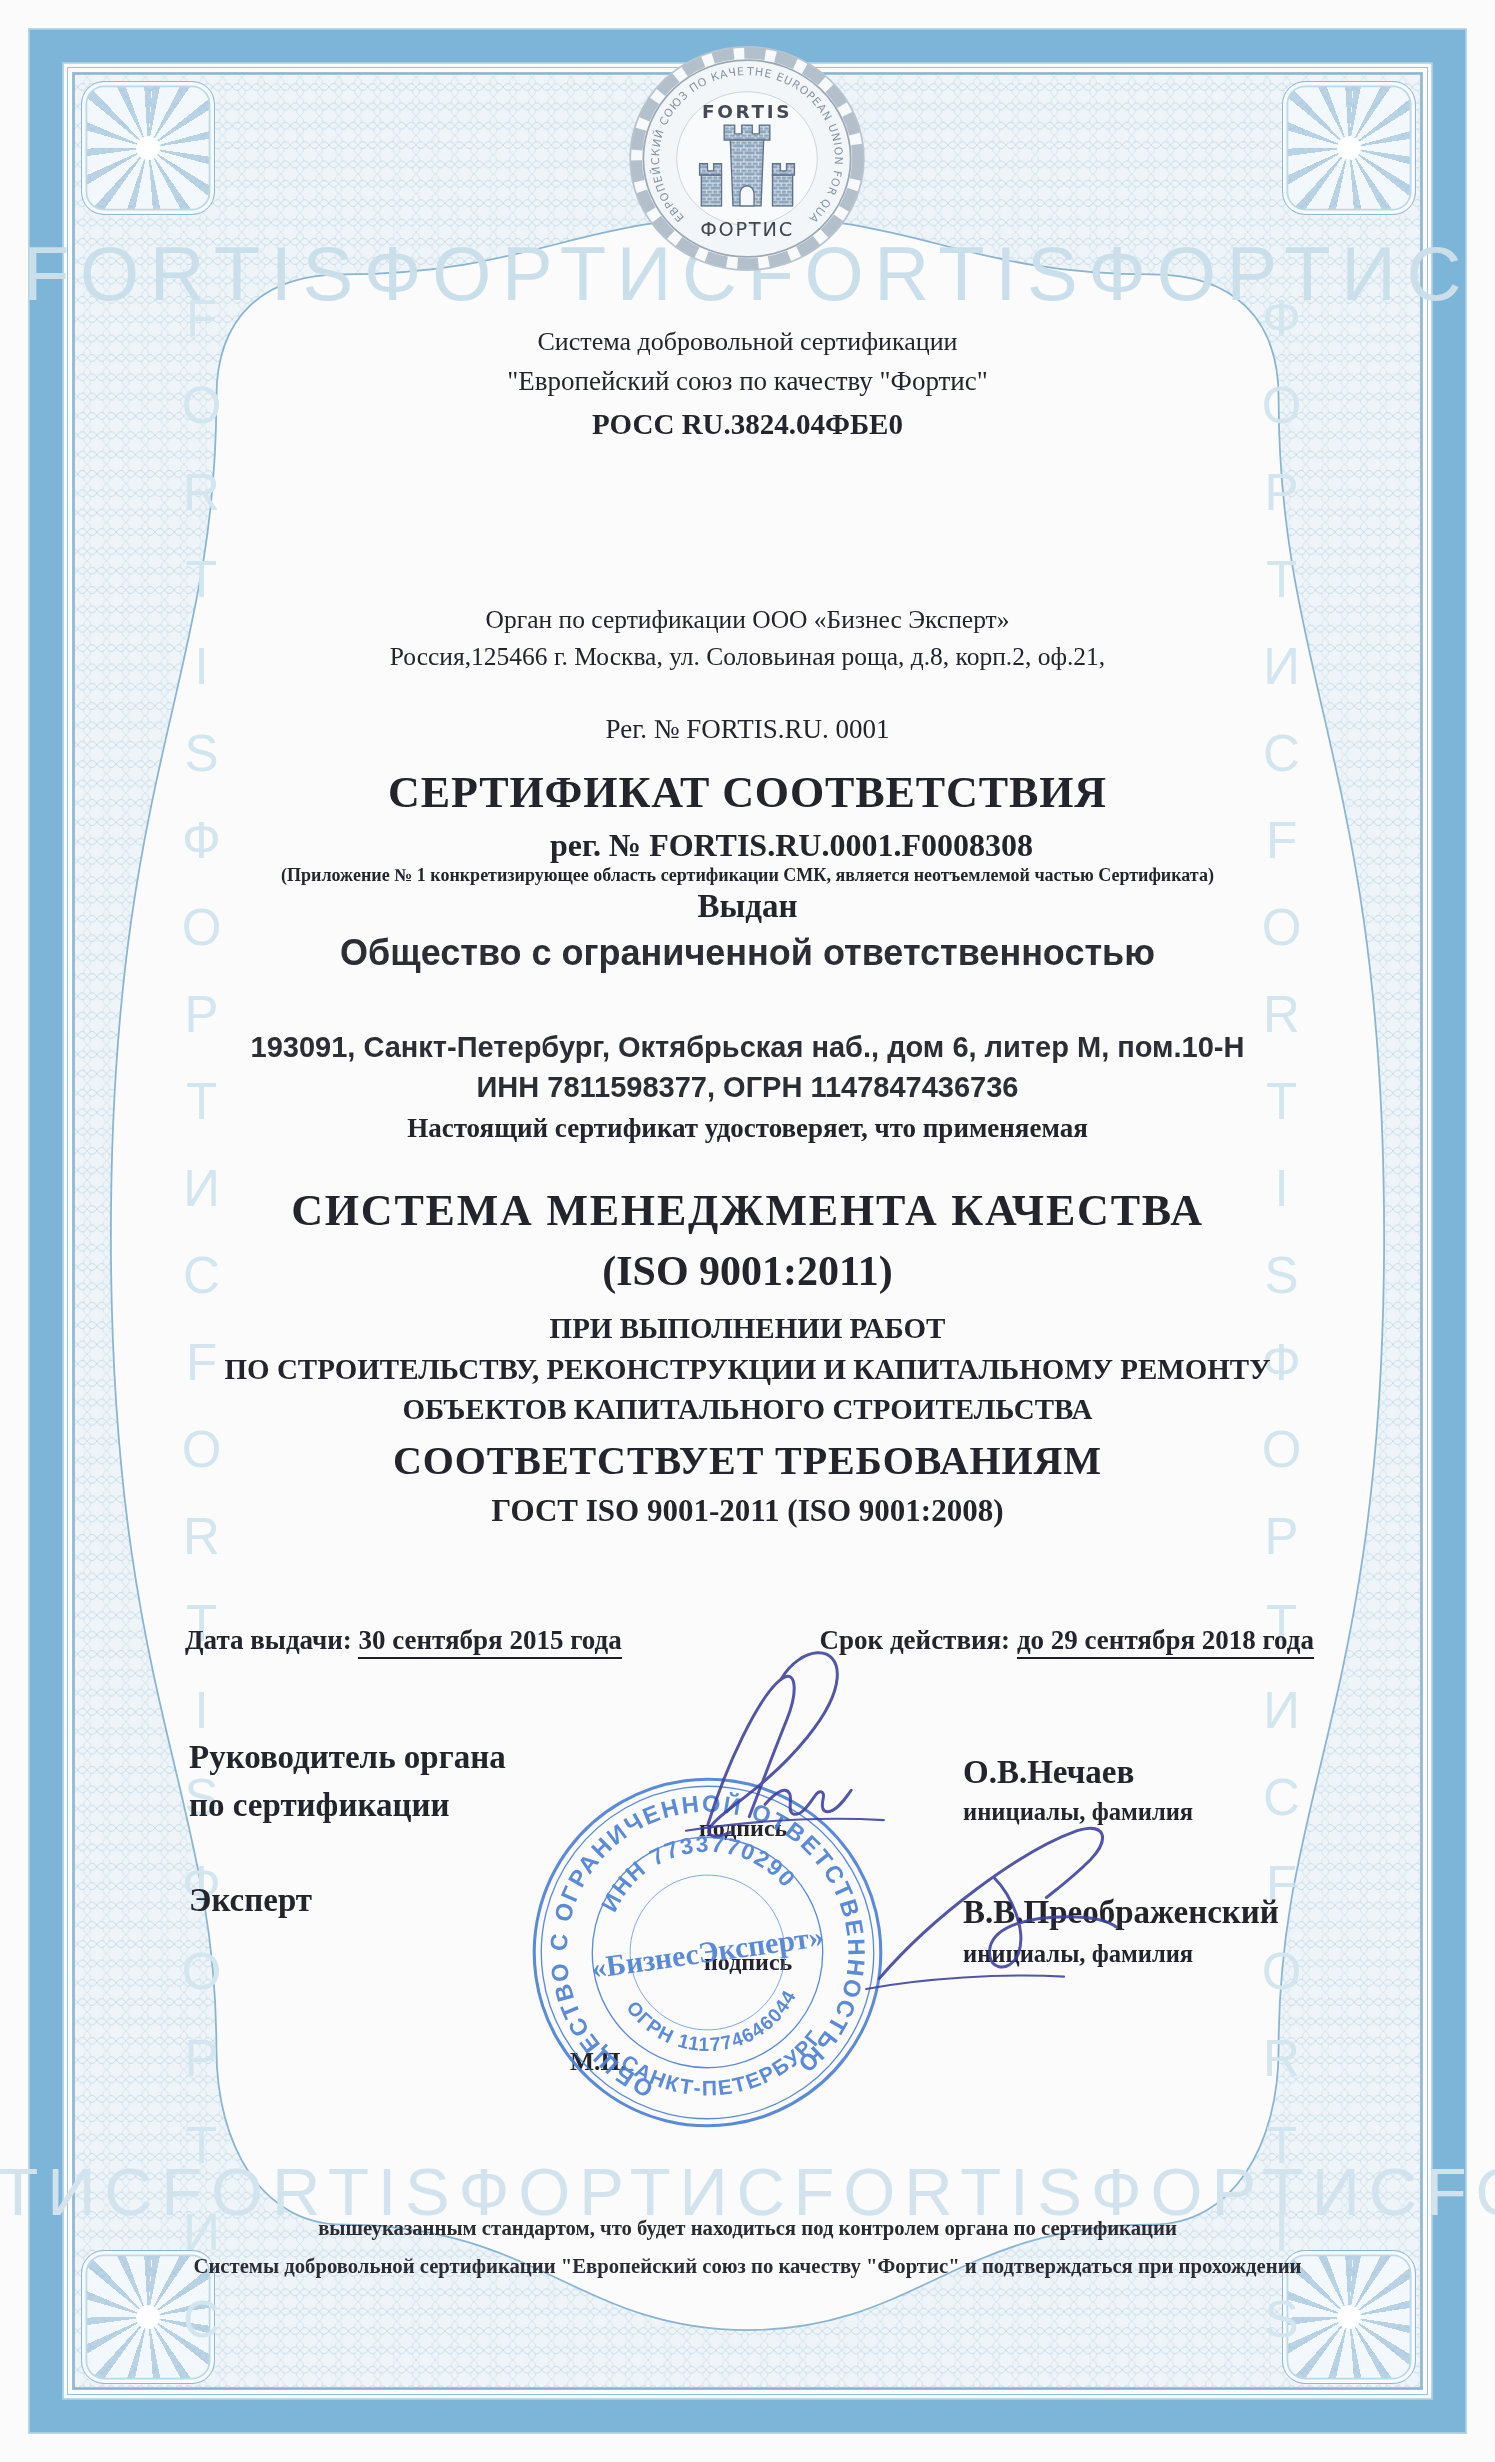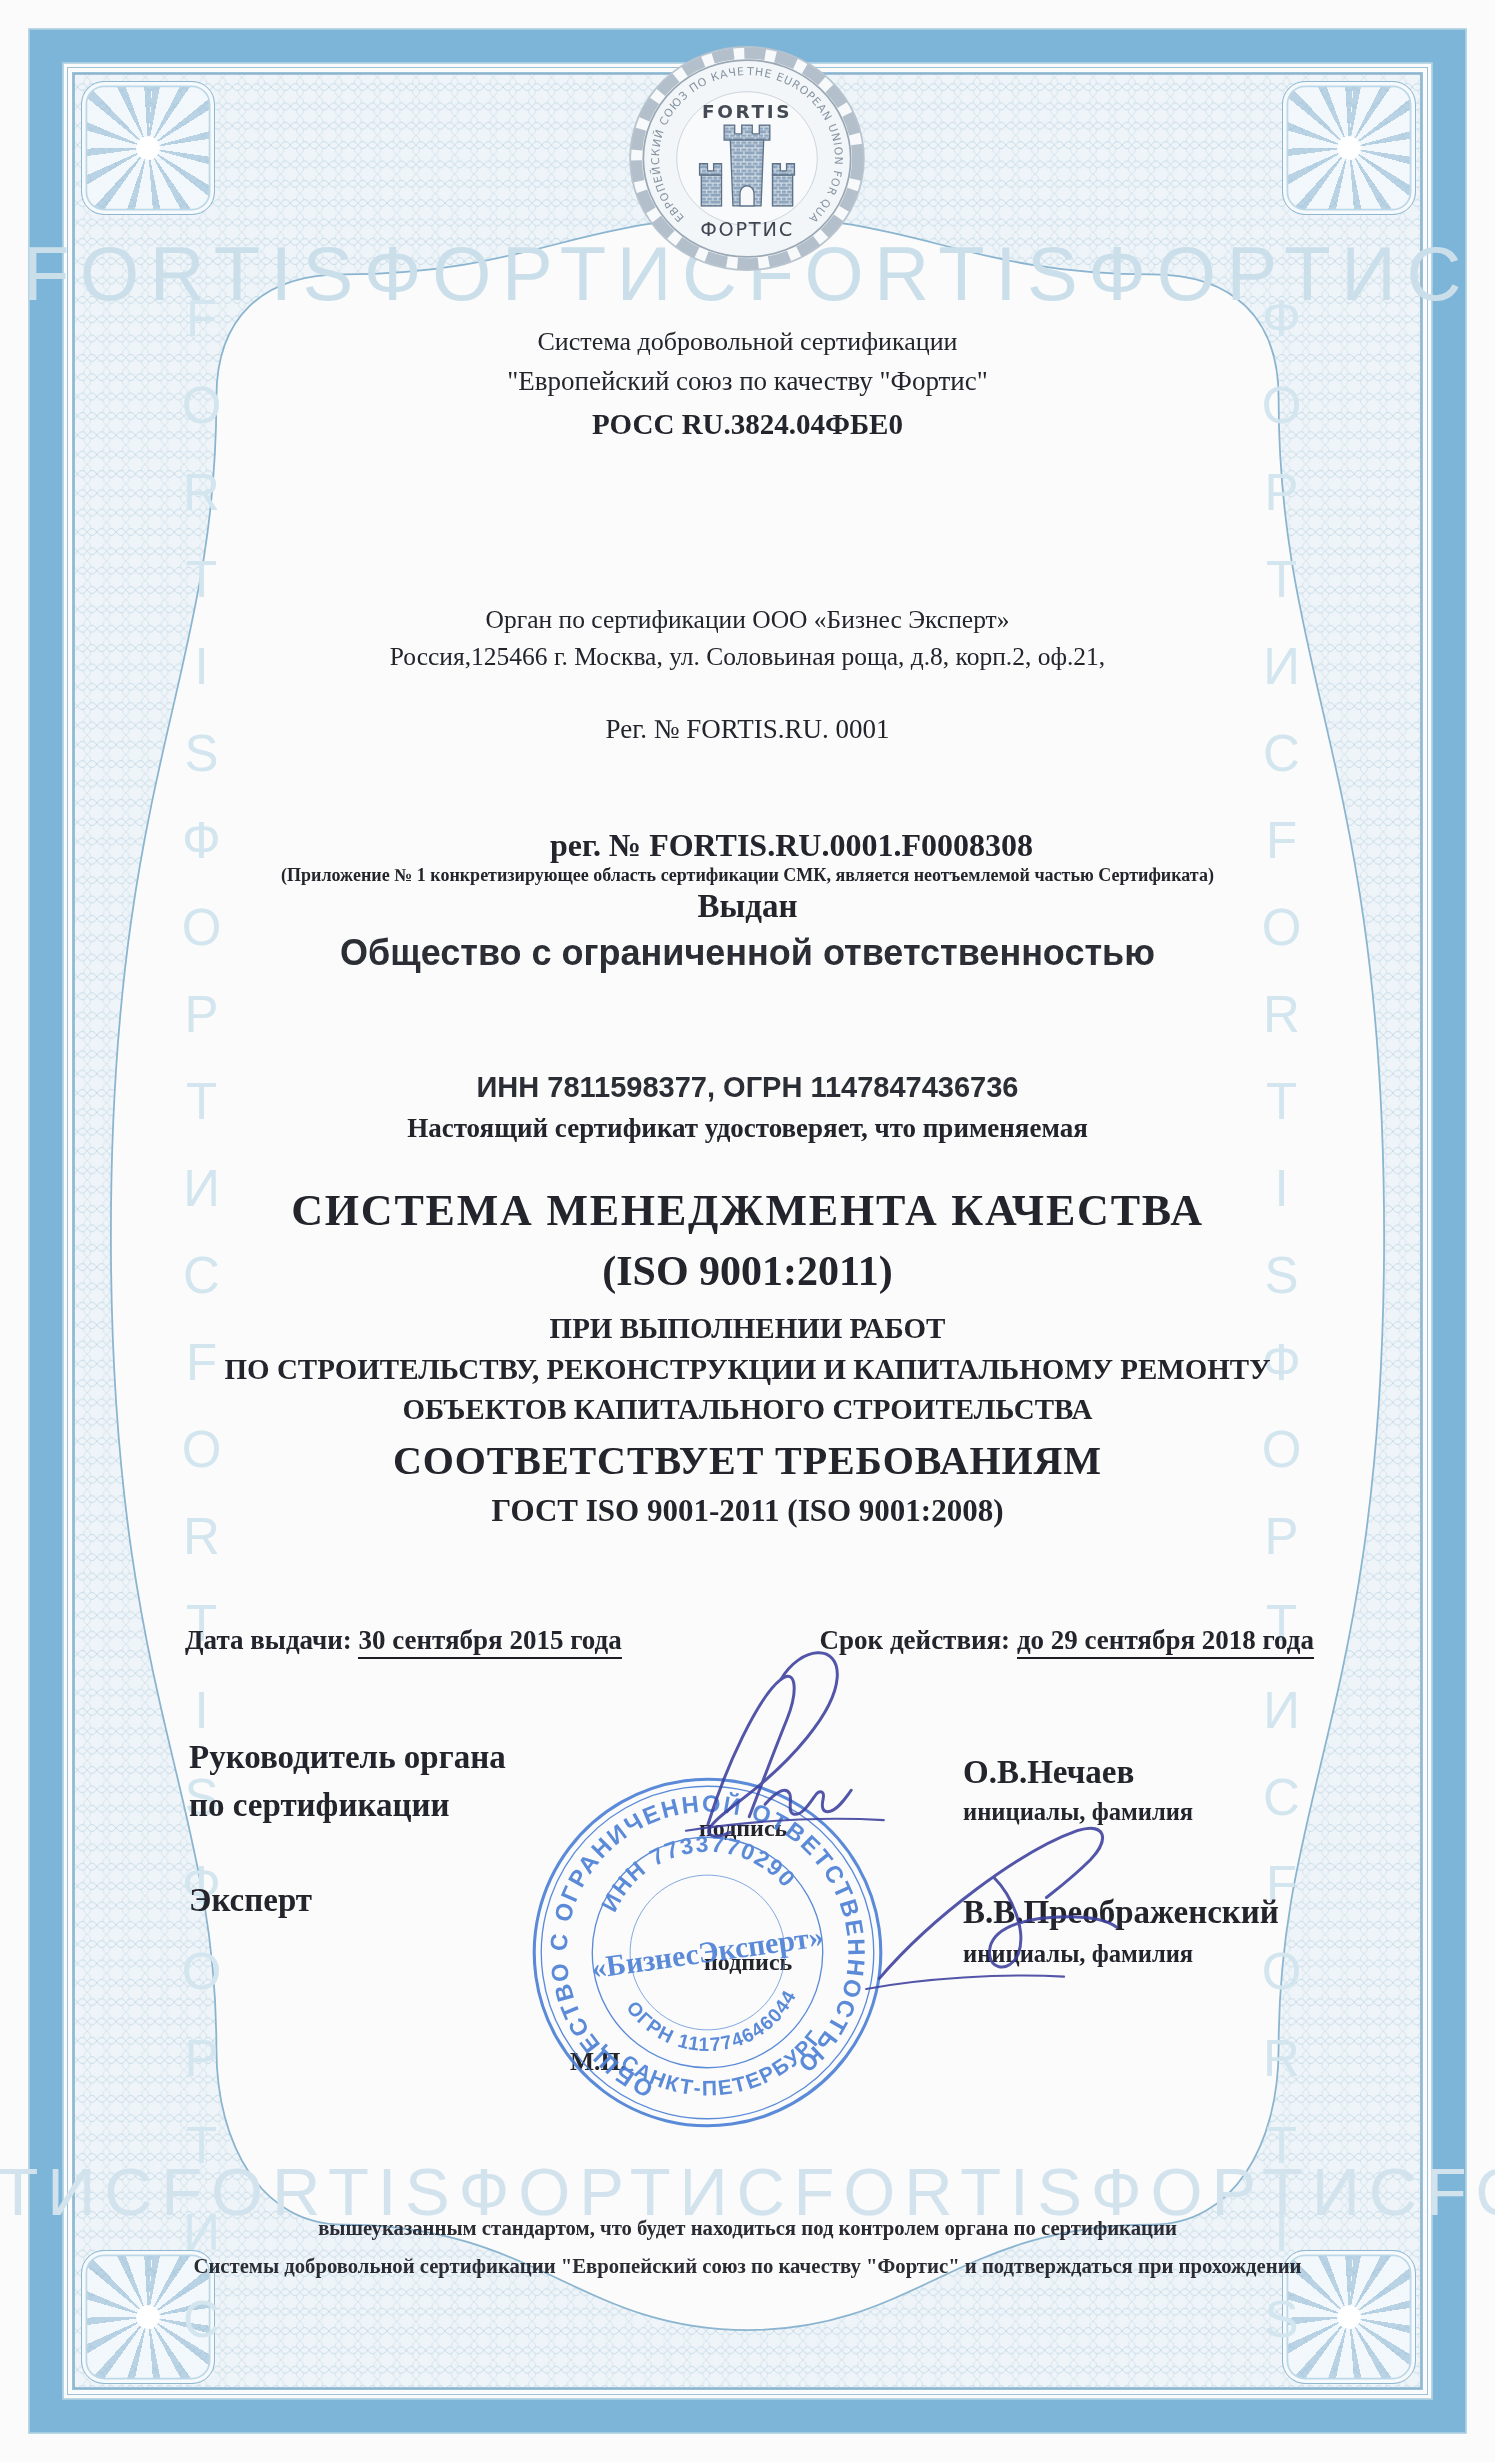--- a/index.html
+++ b/index.html
@@ -139,24 +139,26 @@
     <text x="140" y="224" text-anchor="middle" font-family="DejaVu Sans, sans-serif" font-size="22" letter-spacing="2" fill="#3f4550">ФОРТИС</text>
   </svg>
 
   <div class="ct serif sys1">Система добровольной сертификации</div>
   <div class="ct serif sys2">"Европейский союз по качеству "Фортис"</div>
   <div class="ct serif sysn">РОСС RU.3824.04ФБЕ0</div>
   <div class="ct serif organ">Орган по сертификации  ООО  «Бизнес Эксперт»</div>
   <div class="ct serif addr">Россия,125466 г. Москва,  ул. Соловьиная роща, д.8, корп.2, оф.21,</div>
   <div class="ct serif regn">Рег. № FORTIS.RU. 0001</div>
 
+  <div class="ct serif title">СЕРТИФИКАТ СООТВЕТСТВИЯ</div>
   <div class="ct serif titlereg">рег. № FORTIS.RU.0001.F0008308</div>
   <div class="ct serif annex">(Приложение № 1 конкретизирующее область сертификации СМК, является неотъемлемой частью Сертификата)</div>
   <div class="ct serif vydan">Выдан</div>
   <div class="ct sans ctype">Общество с ограниченной ответственностью</div>
+  <div class="ct sans caddr">193091, Санкт-Петербург, Октябрьская наб., дом 6, литер М, пом.10-Н</div>
   <div class="ct sans cids">ИНН 7811598377, ОГРН 1147847436736</div>
   <div class="ct serif attest">Настоящий сертификат удостоверяет, что применяемая</div>
   <div class="ct serif qms">СИСТЕМА МЕНЕДЖМЕНТА КАЧЕСТВА</div>
   <div class="ct serif iso">(ISO 9001:2011)</div>
   <div class="ct serif scope0">ПРИ ВЫПОЛНЕНИИ РАБОТ</div>
   <div class="ct serif scope1">ПО СТРОИТЕЛЬСТВУ, РЕКОНСТРУКЦИИ И КАПИТАЛЬНОМУ РЕМОНТУ</div>
   <div class="ct serif scope2">ОБЪЕКТОВ КАПИТАЛЬНОГО СТРОИТЕЛЬСТВА</div>
   <div class="ct serif conform">СООТВЕТСТВУЕТ ТРЕБОВАНИЯМ</div>
   <div class="ct serif gost">ГОСТ ISO 9001-2011 (ISO 9001:2008)</div>
 

